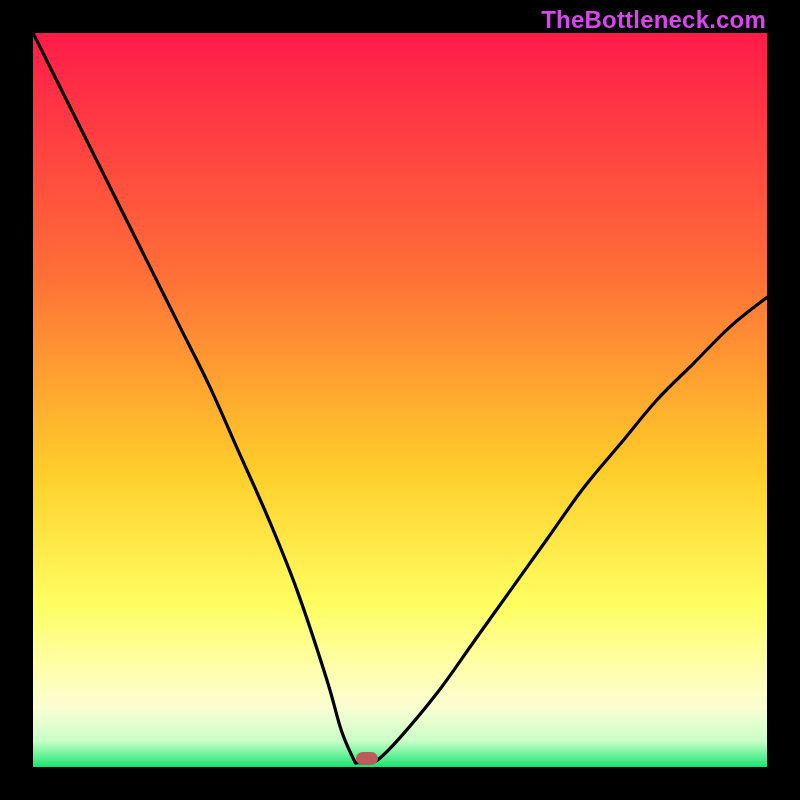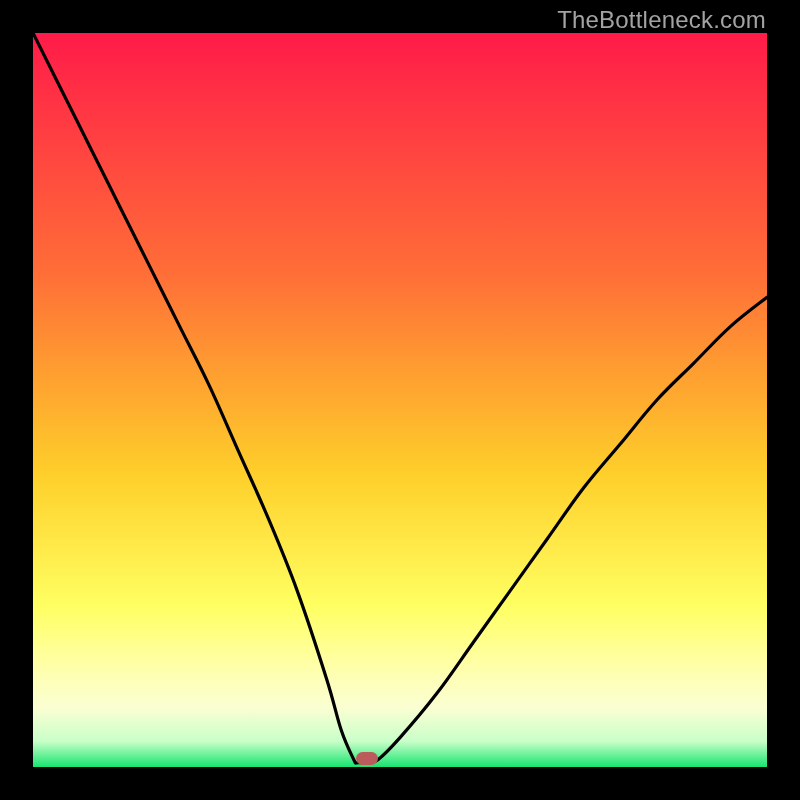--- a/index.html
+++ b/index.html
@@ -34,23 +34,23 @@
       #ffffa7 86%,
       #fafed3 92%,
       #c8ffc8 96.5%,
       #17e470 100%
     );
   }
   .watermark {
     position: absolute;
     top: 6px;
     right: 34px;
-    color: #a3a3a3;
+    color: #d946ef;
     font-size: 24px;
-    font-weight: 400;
+    font-weight: 700;
     letter-spacing: 0.2px;
     user-select: none;
   }
   svg.curve {
     position: absolute;
     top: 0;
     left: 0;
     width: 734px;
     height: 734px;
   }

